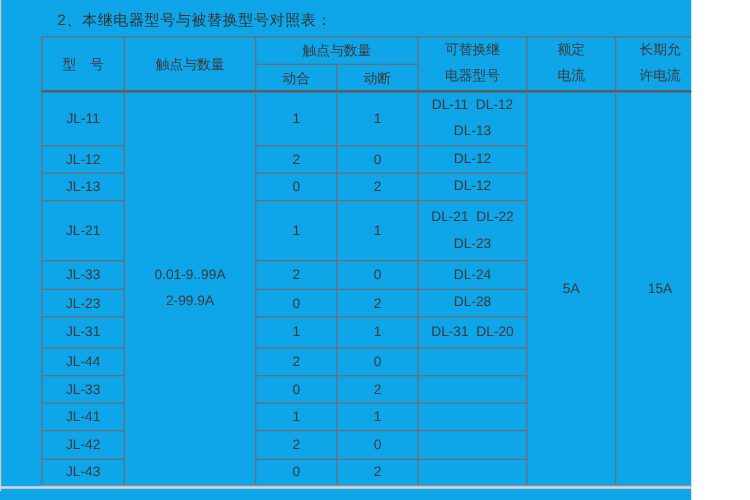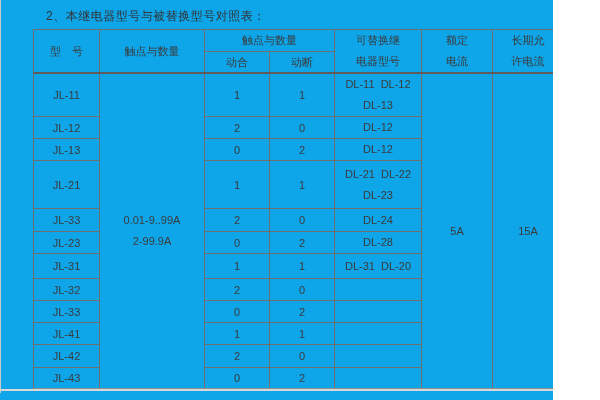--- a/index.html
+++ b/index.html
@@ -135,21 +135,21 @@
         <td>2</td>
         <td class="rep ml">DL-28</td>
       </tr>
       <tr style="height:25px">
         <td>JL-31</td>
         <td>1</td>
         <td>1</td>
         <td class="rep ml">DL-31  DL-20</td>
       </tr>
       <tr style="height:22px">
-        <td>JL-32</td>
+        <td>JL-44</td>
         <td>2</td>
         <td>0</td>
         <td class="rep ml"></td>
       </tr>
       <tr style="height:22px">
         <td>JL-33</td>
         <td>0</td>
         <td>2</td>
         <td class="rep ml"></td>
       </tr>

